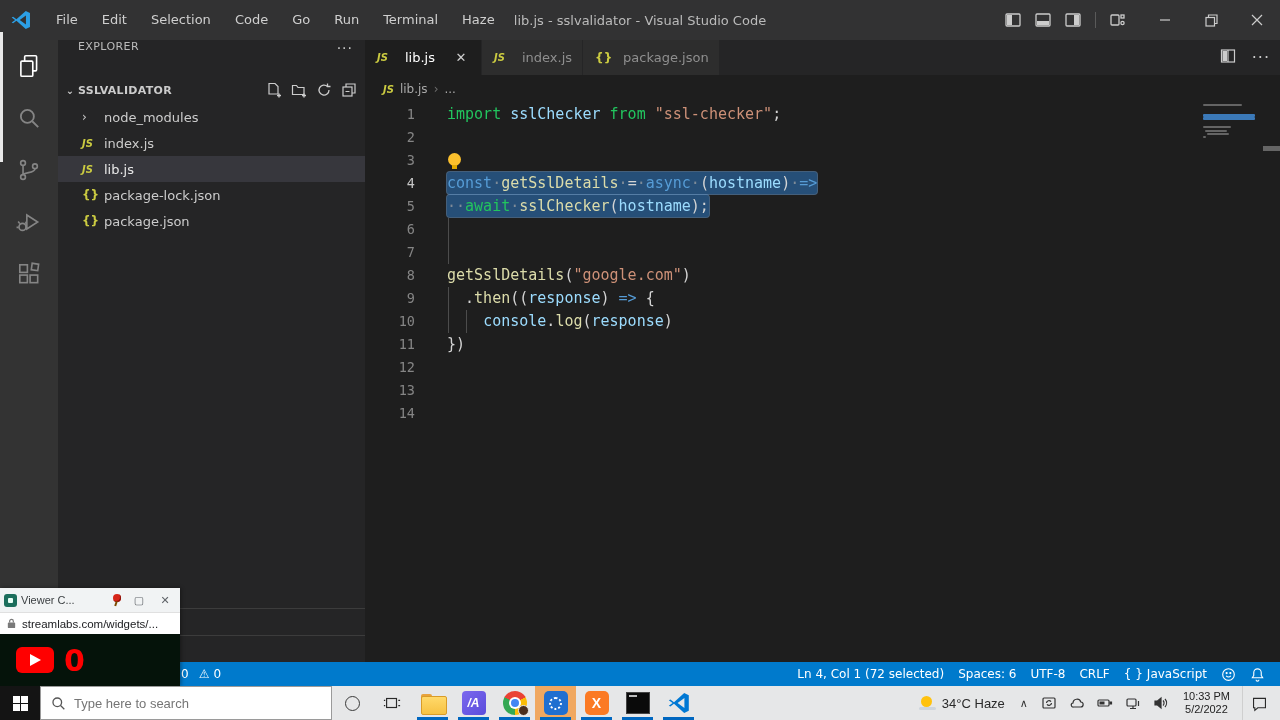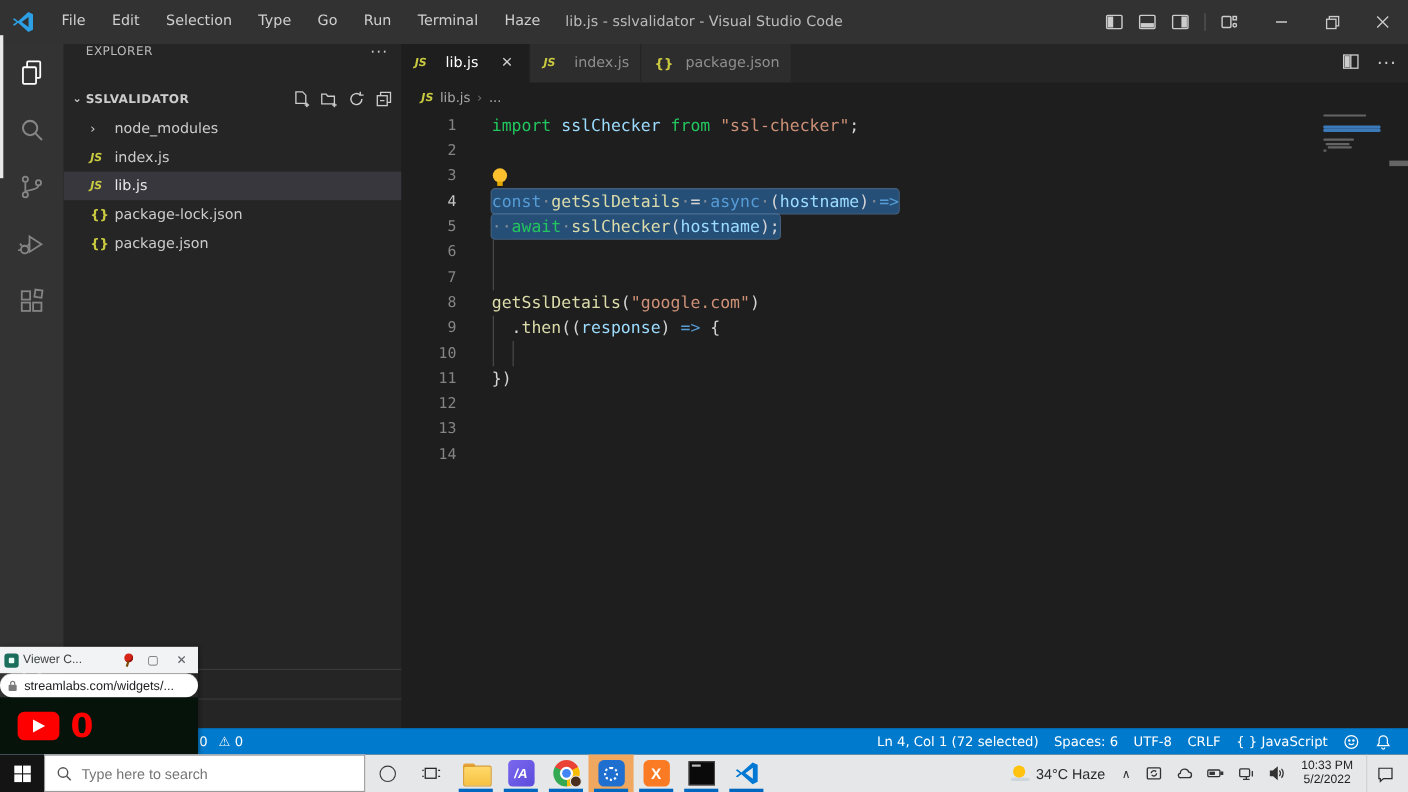--- a/index.html
+++ b/index.html
@@ -86,21 +86,21 @@
   
   .overlay-window { position:absolute; left:0; top:588px; width:180px; height:98px; z-index:80; box-shadow:1px 0 4px rgba(0,0,0,0.4); font-family:"Liberation Sans", sans-serif; }
   .ow-titlebar { height:24px; background:#f1f3f4; display:flex; align-items:center; padding:0 4px; gap:4px; }
   .ow-favicon { width:13px; height:13px; background:#1c6e5c; border-radius:3px; position:relative; flex:0 0 auto; }
   .ow-favicon::after { content:""; position:absolute; left:4px; top:4px; width:5px; height:5px; background:#e8fff6; border-radius:1px; }
   .ow-title { font-size:11px; color:#3c4043; flex:1 1 auto; white-space:nowrap; overflow:hidden; }
   .ow-pin { width:14px; height:14px; position:relative; flex:0 0 auto; }
   .ow-pin::before { content:""; position:absolute; left:3px; top:1px; width:8px; height:8px; border-radius:50%; background:#d62518; box-shadow:inset -1px -1px 0 #8e1209; }
   .ow-pin::after { content:""; position:absolute; left:5px; top:8px; width:1.5px; height:5px; background:#7c4a00; transform:rotate(18deg); }
   .ow-btn { width:22px; text-align:center; color:#5f6368; font-size:11px; flex:0 0 auto; }
-  .ow-urlbar { height:22px; background:#ffffff; border-top:1px solid #e0e0e0; display:flex; align-items:center; gap:5px; padding:0 6px;border-radius:11px; }
+  .ow-urlbar { height:22px; background:#ffffff; border-top:1px solid #e0e0e0; display:flex; align-items:center; gap:5px; padding:0 6px; }
   .ow-url { font-size:11.5px; color:#202124; white-space:nowrap; overflow:hidden; }
   .ow-content { height:52px; background:#05130a; display:flex; align-items:center; gap:10px; padding-left:16px; }
   .yt-logo { width:38px; height:26px; background:#ff0000; border-radius:6px; position:relative; }
   .yt-logo::after { content:""; position:absolute; left:14px; top:7px; border-left:11px solid #ffffff; border-top:6px solid transparent; border-bottom:6px solid transparent; }
   .yt-count { color:#ff0000; font-size:30px; font-weight:bold; font-family:"DejaVu Sans", sans-serif; }
 
   .white-sliver { position:absolute; left:0; top:32px; width:3px; height:130px; background:#e9e9e9; z-index:60; }
 
   
   .taskbar { position:absolute; left:0; top:686px; width:1280px; height:34px; background:#e6e7e8; display:flex; align-items:stretch; z-index:100; font-family:"Liberation Sans", sans-serif; }
@@ -149,21 +149,21 @@
   <div>
 
     <div class="titlebar">
       <svg class="vscode-logo" viewBox="0 0 24 24">
         <path fill="#2c9fe5" d="M17.2 2.1 7 11.2 3.4 8.4 1.8 9.2 5.6 12l-3.8 2.8 1.6.8L7 12.8l10.2 9.1 4.6-2.2V4.3zM17.4 7v10L10.6 12z"></path>
       </svg>
       <div class="menubar" id="menubar">
           <span class="menu-item">File</span>
           <span class="menu-item">Edit</span>
           <span class="menu-item">Selection</span>
-          <span class="menu-item">Type</span>
+          <span class="menu-item">Code</span>
           <span class="menu-item">Go</span>
           <span class="menu-item">Run</span>
           <span class="menu-item">Terminal</span>
           <span class="menu-item">Haze</span>
         </div>
       <div class="tb-title">lib.js - sslvalidator - Visual Studio Code</div>
       <div class="tb-right">
         <div class="layout-group">
           <span class="win-btn" style="width:auto">
               <svg width="16" height="16" viewBox="0 0 16 16">
@@ -387,21 +387,21 @@
           <div class="code-lines" id="code-lines">
               <div class="code-line"><span class="line-text"><span class="tk-kw">import</span><span class="tk-pl"> </span><span class="tk-vr">sslChecker</span><span class="tk-pl"> </span><span class="tk-kw">from</span><span class="tk-pl"> </span><span class="tk-st">"ssl-checker"</span><span class="tk-pl">;</span></span></div>
               <div class="code-line"><span class="line-text"></span></div>
               <div class="code-line"><span class="bulb"></span><span class="line-text"></span></div>
               <div class="code-line"><span class="line-text sel"><span class="tk-kj">const</span><span class="tk-ws">·</span><span class="tk-fn">getSslDetails</span><span class="tk-ws">·</span><span class="tk-pl">=</span><span class="tk-ws">·</span><span class="tk-kj">async</span><span class="tk-ws">·</span><span class="tk-pl">(</span><span class="tk-vr">hostname</span><span class="tk-pl">)</span><span class="tk-ws">·</span><span class="tk-kj">=&gt;</span></span></div>
               <div class="code-line"><span class="line-text sel"><span class="tk-ws">··</span><span class="tk-kw">await</span><span class="tk-ws">·</span><span class="tk-fn">sslChecker</span><span class="tk-pl">(</span><span class="tk-vr">hostname</span><span class="tk-pl">);</span></span></div>
               <div class="code-line"><span class="indent-guide" style="left: 0.5px;"></span><span class="line-text"></span></div>
               <div class="code-line"><span class="indent-guide" style="left: 0.5px;"></span><span class="line-text"></span></div>
               <div class="code-line"><span class="line-text"><span class="tk-fn">getSslDetails</span><span class="tk-pl">(</span><span class="tk-st">"google.com"</span><span class="tk-pl">)</span></span></div>
               <div class="code-line"><span class="indent-guide" style="left: 0.5px;"></span><span class="line-text"><span class="tk-pl">  .</span><span class="tk-fn">then</span><span class="tk-pl">((</span><span class="tk-vr">response</span><span class="tk-pl">) </span><span class="tk-kj">=&gt;</span><span class="tk-pl"> {</span></span></div>
-              <div class="code-line"><span class="indent-guide" style="left: 0.5px;"></span><span class="indent-guide" style="left: 18.58px;"></span></div>
+              <div class="code-line"><span class="indent-guide" style="left: 0.5px;"></span><span class="indent-guide" style="left: 18.58px;"></span><span class="line-text"><span class="tk-pl">    </span><span class="tk-vr">console</span><span class="tk-pl">.</span><span class="tk-fn">log</span><span class="tk-pl">(</span><span class="tk-vr">response</span><span class="tk-pl">)</span></span></div>
               <div class="code-line"><span class="line-text"><span class="tk-pl">})</span></span></div>
               <div class="code-line"><span class="line-text"></span></div>
               <div class="code-line"><span class="line-text"></span></div>
               <div class="code-line"><span class="line-text"></span></div>
             </div>
           <div class="minimap" id="minimap">
               <div class="mm-bar" style="top: 0px; left: 0px; width: 38.85px; height: 2px; background: rgba(205, 205, 205, 0.4);"></div>
               <div class="mm-bar" style="top: 9.6px; left: 0px; width: 52px; height: 3.2px; background: rgb(59, 121, 184);"></div>
               <div class="mm-bar" style="top: 12.8px; left: 0px; width: 52px; height: 3.2px; background: rgb(59, 121, 184);"></div>
               <div class="mm-bar" style="top: 22.4px; left: 0px; width: 28.35px; height: 2px; background: rgba(205, 205, 205, 0.4);"></div>

